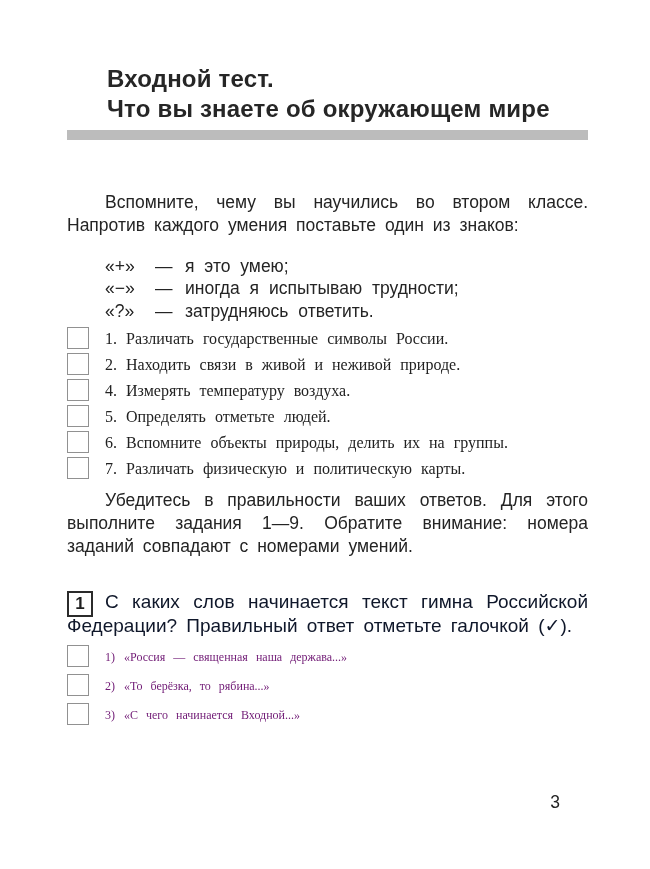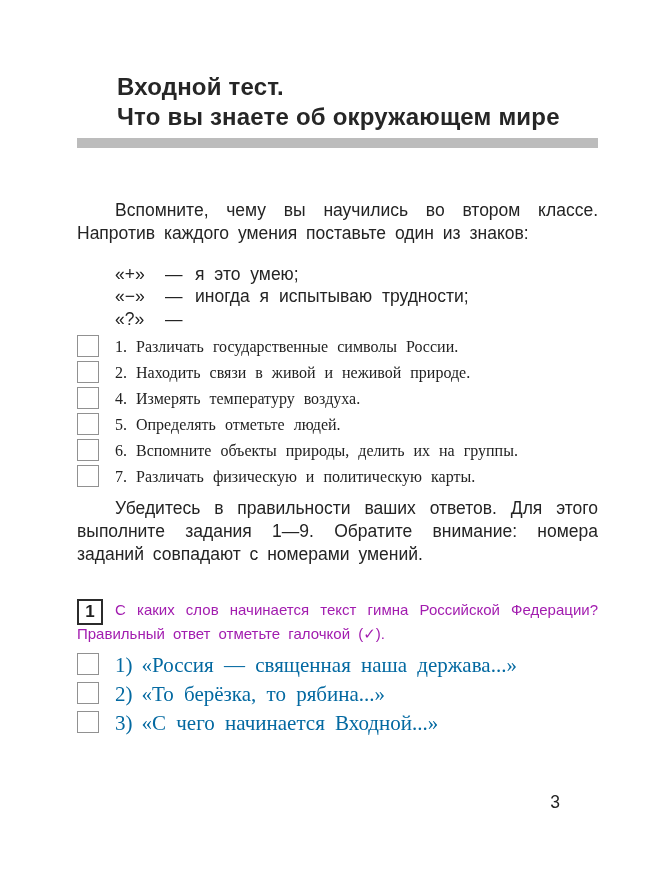--- a/index.html
+++ b/index.html
@@ -6,23 +6,22 @@
   body {
     width: 650px; height: 869px;
     background: #ffffff;
     font-family: "Liberation Sans", sans-serif;
     color: #1f1f1f;
     position: relative;
     overflow: hidden;
   }
   .content {
     position: absolute;
-    left: 67px; top: 12px;
+    left: 67px; top: 4px;
     width: 521px;
-    margin-left: 10px;
   }
   
   .title {
     margin: 60px 0 0 40px;
     font-size: 24px;
     line-height: 30px;
     font-weight: bold;
     color: #262626;
     letter-spacing: 0.2px;
   }
@@ -85,33 +84,33 @@
     left: 0; top: 1px;
     width: 22px; height: 22px;
     border: 2px solid #2b2b2b;
     font-weight: bold;
     font-size: 17px;
     line-height: 22px;
     text-align: center;
     color: #1f1f1f;
   }
   .task-question {
-    font-size: 15px;
+    font-size: 19px;
     line-height: 23.5px;
     text-align: justify;
     text-indent: 38px;
     word-spacing: 4px;
-    color: #a21caf;
+    color: #0f172a;
   }
   
   .options {
     margin-top: 9px;
     font-family: "Liberation Serif", serif;
-    font-size: 21px;
-    color: #0369a1;
+    font-size: 12px;
+    color: #701a75;
   }
   .option {
     position: relative;
     line-height: 23px;
     margin-bottom: 6px;
     text-indent: 38px;
     word-spacing: 5px;
   }
   .option .checkbox { top: -1px; }
   .page-number {
@@ -143,20 +142,21 @@
       <span class="sign-meaning">я это умею;</span>
     </div>
     <div class="sign-row">
       <span class="sign-sym">«−»</span>
       <span class="sign-dash">—</span>
       <span class="sign-meaning">иногда я испытываю трудности;</span>
     </div>
     <div class="sign-row">
       <span class="sign-sym">«?»</span>
       <span class="sign-dash">—</span>
+      <span class="sign-meaning">затрудняюсь ответить.</span>
     </div>
   </div>
 
   <div class="skills">
     <div class="skill">
       <span class="checkbox"></span>
       <span class="skill-number">1.</span><span>Различать государственные символы России.</span>
     </div>
     <div class="skill">
       <span class="checkbox"></span>

